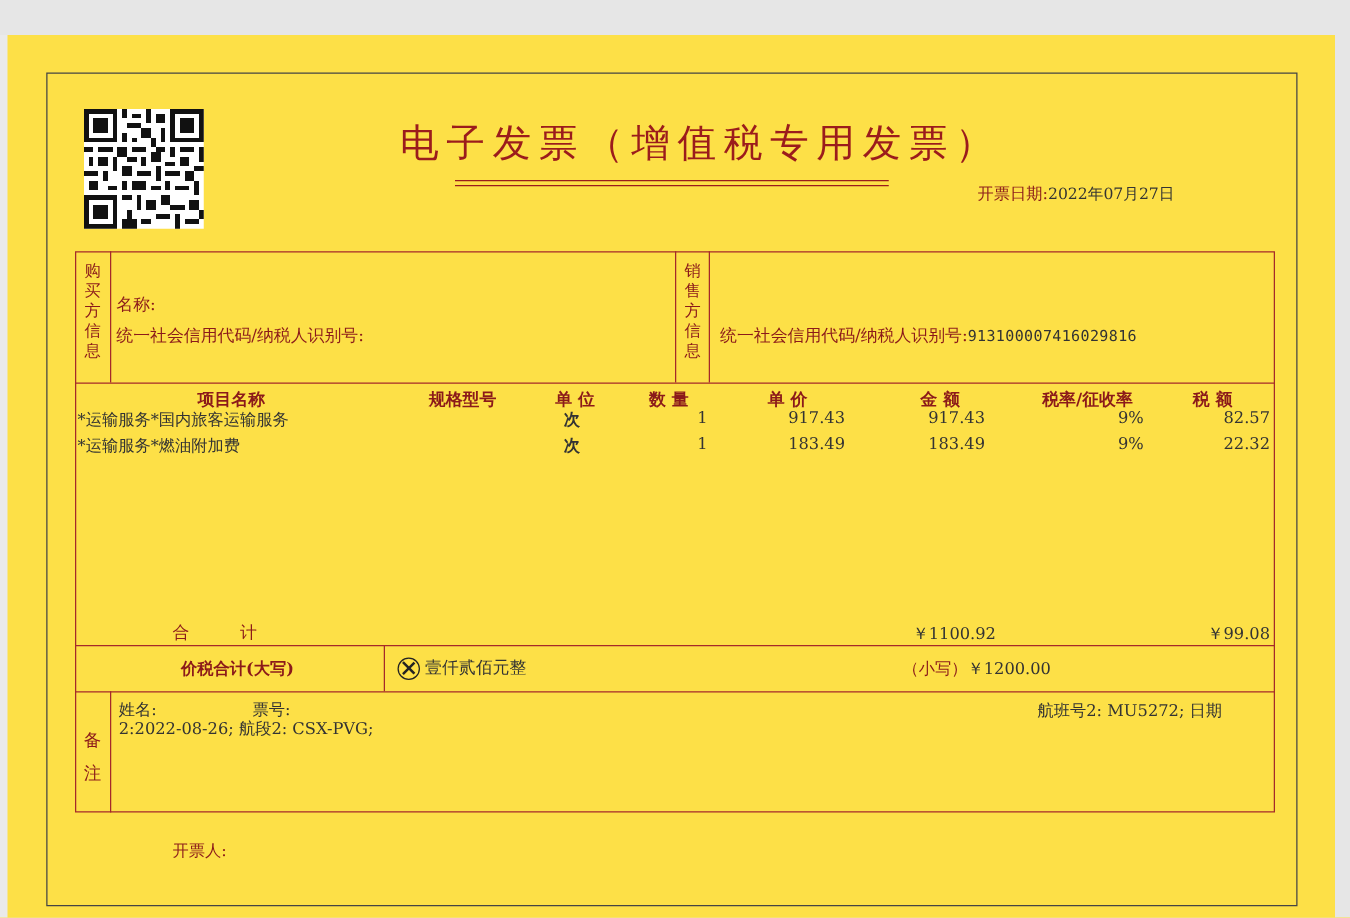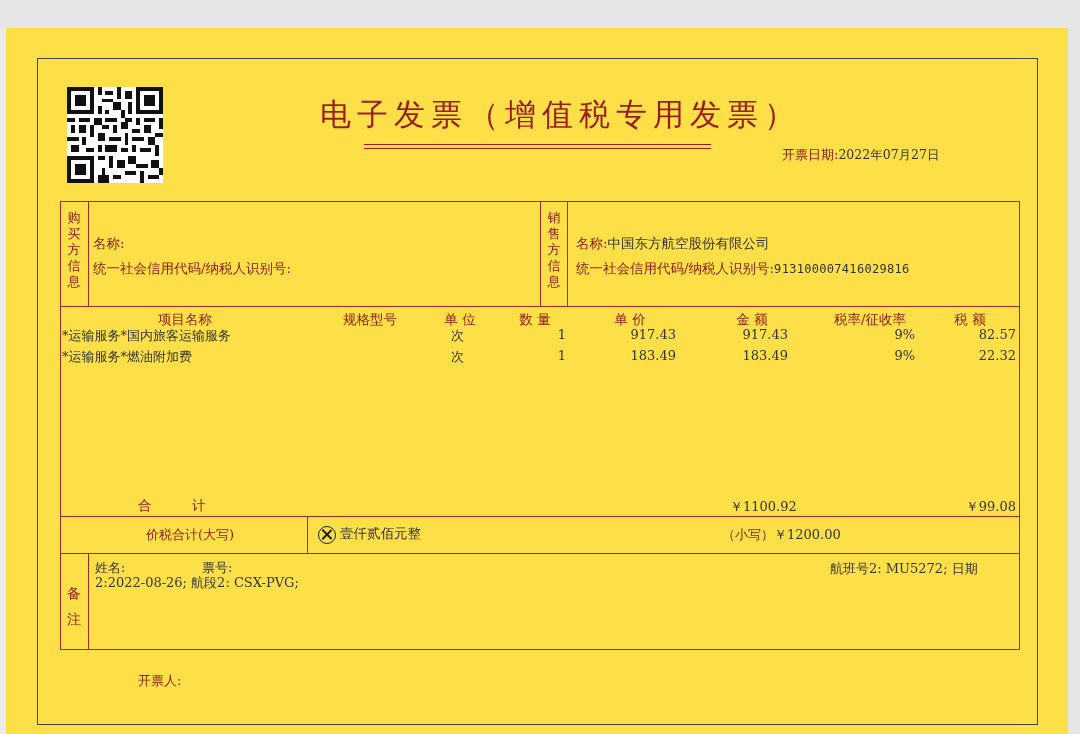--- a/index.html
+++ b/index.html
@@ -18,21 +18,21 @@
   .seal{position:absolute;left:468px;top:80px;width:130px;height:76px;border:3px solid #d32f2f;border-radius:50%;box-sizing:border-box;}
   .seal-t{position:absolute;font-size:8px;color:#c94a4a;white-space:nowrap;}
   .hdr{position:absolute;font-size:13px;white-space:nowrap;}
   .tbl{position:absolute;left:60px;top:173px;width:960px;height:449px;border:1.3px solid #a52a2a;box-sizing:border-box;}
   .hl{position:absolute;height:0;border-top:1.3px solid #a52a2a;}
   .vl{position:absolute;width:0;border-left:1.3px solid #a52a2a;}
   .vert{position:absolute;font-size:13px;line-height:16px;width:16px;text-align:center;color:#8b1a1a;}
   .t13{font-size:13.5px;white-space:nowrap;}
   .num{font-family:"DejaVu Serif","Liberation Serif",serif;font-size:13px;white-space:nowrap;color:#333;}
   .r{text-align:right;}
-  .c{text-align:center;}
+  .c{text-align:center;font-weight:bold;}
   .circlex{display:inline-block;width:18px;height:18px;border:1.6px solid #222;border-radius:50%;position:relative;vertical-align:middle;box-sizing:border-box;margin-right:4px;}
   .circlex:before,.circlex:after{content:"";position:absolute;left:7px;top:1px;width:1.6px;height:13px;background:#222;}
   .circlex:before{transform:rotate(45deg);} .circlex:after{transform:rotate(-45deg);}
 </style>
 </head>
 <body>
 
 <div class="page">
   <div class="leftshade"></div>
   <div class="frame"></div>
@@ -142,23 +142,20 @@
     <span class="red">统一社会信用代码/纳税人识别号:</span><span class="blk"></span>
   </div>
 
   <div class="vert" style="left:546px;top:182px;">
       <div>销</div>
       <div>售</div>
       <div>方</div>
       <div>信</div>
       <div>息</div>
     </div>
-  <div class="abs t13" style="left:576px;top:207px;">
-    <span class="red">名称:</span><span class="blk">中国东方航空股份有限公司</span>
-  </div>
   <div class="abs t13" style="left:576px;top:232px;">
     <span class="red">统一社会信用代码/纳税人识别号:</span><span class="blk" style="font-family:'DejaVu Sans Mono',monospace;font-size:12px;letter-spacing:0.3px;">913100007416029816</span>
   </div>
 
   <div class="abs t13 red c" style="left:120px;top:283px;width:130px;">项目名称</div>
   <div class="abs t13 red c" style="left:330px;top:283px;width:80px;">规格型号</div>
   <div class="abs t13 red c" style="left:430px;top:283px;width:60px;">单 位</div>
   <div class="abs t13 red c" style="left:510px;top:283px;width:50px;">数 量</div>
   <div class="abs t13 red c" style="left:600px;top:283px;width:60px;">单 价</div>
   <div class="abs t13 red c" style="left:722px;top:283px;width:60px;">金 额</div>

